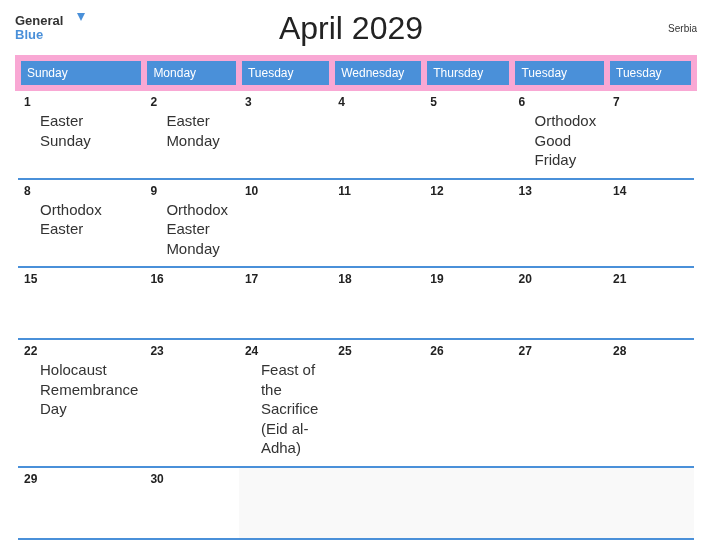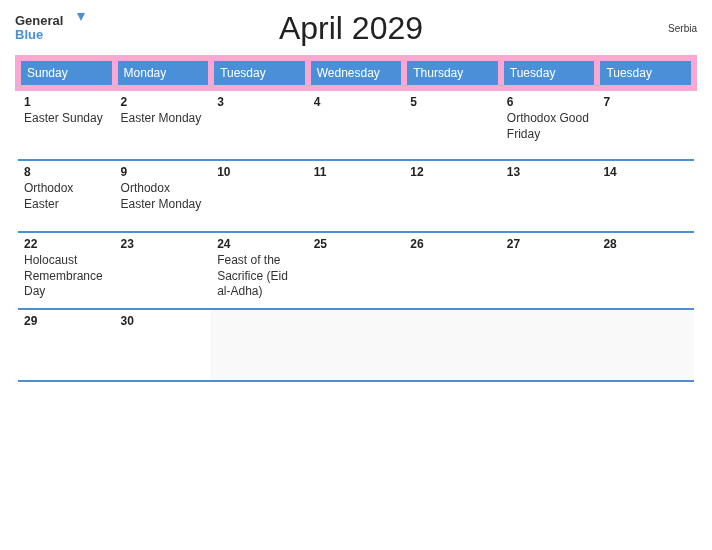--- a/index.html
+++ b/index.html
@@ -68,24 +68,25 @@
       height: 72px;
     }
     .day-number {
       font-size: 12px;
       font-weight: bold;
       color: #222;
       display: block;
       margin-bottom: 2px;
     }
     .event-text {
-      font-size: 12px;
+      font-size: 15px;
       color: #333;
       display: block;
       line-height: 1.3;
+      margin-left: 16px;
     }
     .last-row td {
       border-bottom: none;
       height: 52px;
     }
     .empty-cell {
       background: #f9f9f9;
     }
   </style>
 </head>
@@ -164,20 +165,43 @@
           </td>
           <td>
             <span class="day-number">13</span>
           </td>
           <td>
             <span class="day-number">14</span>
           </td>
         </tr>
         <tr>
           <td>
+            <span class="day-number">15</span>
+          </td>
+          <td>
+            <span class="day-number">16</span>
+          </td>
+          <td>
+            <span class="day-number">17</span>
+          </td>
+          <td>
+            <span class="day-number">18</span>
+          </td>
+          <td>
+            <span class="day-number">19</span>
+          </td>
+          <td>
+            <span class="day-number">20</span>
+          </td>
+          <td>
+            <span class="day-number">21</span>
+          </td>
+        </tr>
+        <tr>
+          <td>
             <span class="day-number">22</span>
             <span class="event-text">Holocaust Remembrance Day</span>
           </td>
           <td>
             <span class="day-number">23</span>
           </td>
           <td>
             <span class="day-number">24</span>
             <span class="event-text">Feast of the Sacrifice (Eid al-Adha)</span>
           </td>

